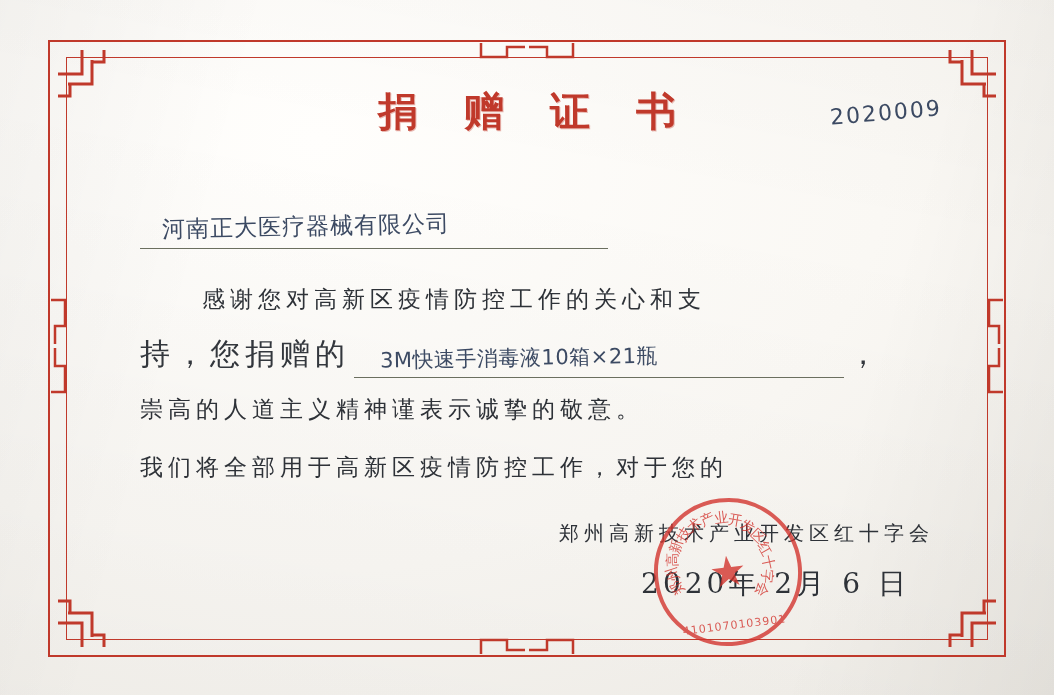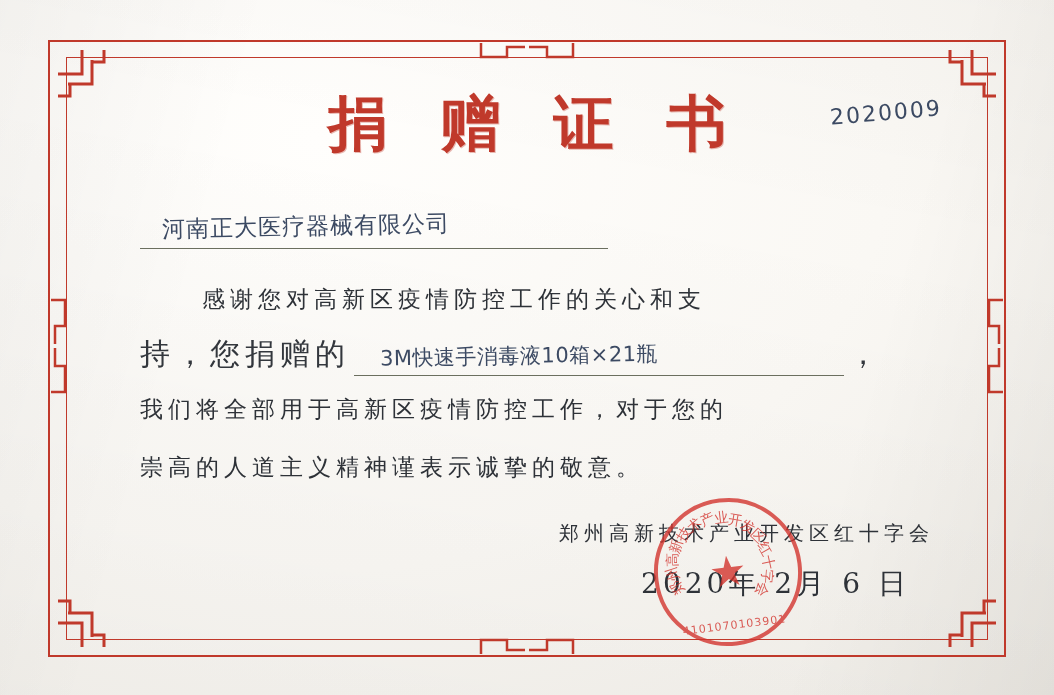--- a/index.html
+++ b/index.html
@@ -67,21 +67,21 @@
   .edge-right{ right: 49px; top: 50%; transform: translateY(-50%) scaleX(-1); }
 
   
   #title {
     position: absolute;
     top: 84px;
     left: 0;
     width: 1054px;
     text-align: center;
     font-family: "DejaVu Serif", "Liberation Serif", serif;
-    font-size: 60px;
+    font-size: 40px;
     font-weight: bold;
     letter-spacing: 16px;
     color: #c0392b;
     text-shadow: 1px 1px 0 rgba(192,57,43,0.35);
     text-indent: 16px;
   }
 
   
   #serial {
     position: absolute;
@@ -126,21 +126,21 @@
     line-height: 56px;
     letter-spacing: 5px;
     color: #2e3238;
     white-space: nowrap;
   }
   .para-1 { margin-top: 22px; text-indent: 62px; }
 
   .line-2 {
     position: relative;
     display: flex;
-    align-items: flex-start;
+    align-items: center;
     white-space: nowrap;
     margin-top: 2px;
   }
   .line-2 .seg {
     font-size: 30px;
     letter-spacing: 5px;
     line-height: 50px;
   }
   .fill-blank {
     position: relative;
@@ -336,22 +336,22 @@
     <div class="para para-1">感谢您对高新区疫情防控工作的关心和支</div>
 
     <div class="line-2">
       <span class="seg">持，您捐赠的</span>
       <span class="fill-blank">
         <span class="hand">3M快速手消毒液10箱×21瓶</span>
       </span>
       <span class="seg">，</span>
     </div>
 
+    <div class="para para-4">崇高的人道主义精神谨表示诚挚的敬意。</div>
     <div class="para para-3">我们将全部用于高新区疫情防控工作，对于您的</div>
-    <div class="para para-4">崇高的人道主义精神谨表示诚挚的敬意。</div>
   </div>
 
   <div id="signature">
     <div id="org-name">郑州高新技术产业开发区红十字会</div>
     <div id="date-line">
       <span class="num">2020</span><span>年</span><span class="sp"></span><span class="num">2</span><span>月</span><span class="sp"></span><span class="num">6</span><span class="sp"></span><span>日</span>
     </div>
   </div>
 
   <div id="seal">

